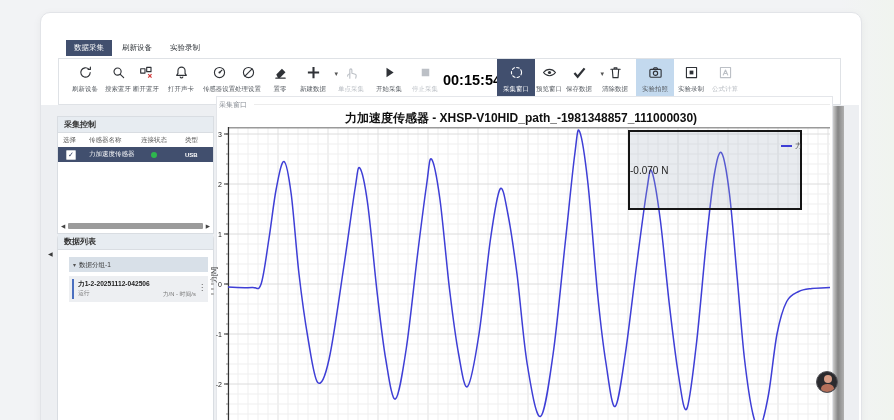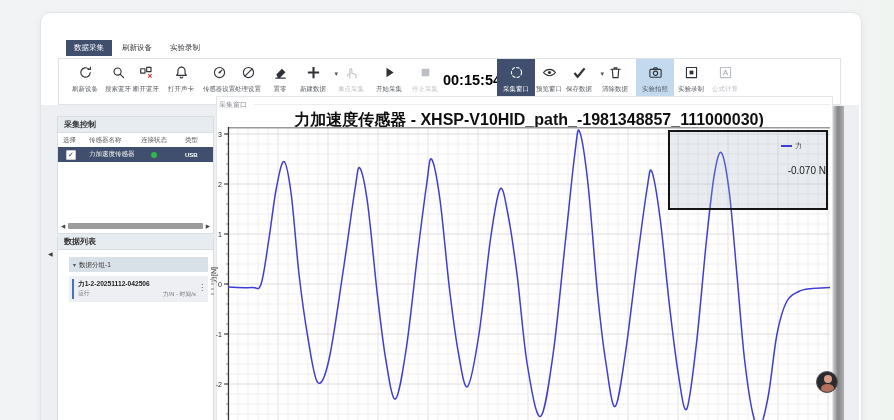--- a/index.html
+++ b/index.html
@@ -55,27 +55,27 @@
     white-space:nowrap;transform:scale(.95);transform-origin:0 0;}
   .ditem .dstatus{position:absolute;left:9px;bottom:3px;font-size:6.5px;color:#777;transform:scale(.9);transform-origin:0 0;}
   .ditem .daxes{position:absolute;right:12px;bottom:3px;font-size:6.5px;color:#777;transform:scale(.9);transform-origin:100% 100%;}
   .ditem .kebab{position:absolute;right:2px;top:7px;font-size:8px;color:#555;}
 
   
   .chart-panel{position:absolute;left:216px;top:96px;width:617px;height:346px;background:#fff;
     border:1px solid #e4e6ea;box-sizing:border-box;}
   .panel-tab{position:absolute;left:219px;top:100px;font-size:7px;color:#8a8f96;}
   .panel-tab-line{position:absolute;left:254px;top:104px;width:576px;height:1px;background:#ececec;}
-  .chart-title{position:absolute;left:228px;top:110px;width:602px;text-align:center;
-    font-size:16px;font-weight:bold;color:#101010;white-space:nowrap;}
+  .chart-title{position:absolute;left:220px;top:110px;width:602px;text-align:center;
+    font-size:12px;font-weight:bold;color:#101010;white-space:nowrap;}
   #plot{position:absolute;left:228px;top:127px;width:602px;height:293px;overflow:visible;}
   .ylabel{position:absolute;left:209px;top:283px;font-size:7px;color:#333;
     transform:rotate(-90deg);transform-origin:0 0;white-space:nowrap;}
-  .select-box{position:absolute;left:668px;top:130px;width:160px;height:80px;border:2px solid #151515;
-    background:rgba(165,176,192,.25);display:flex;align-items:center;justify-content:flex-end;
+  .select-box{position:absolute;left:628px;top:130px;width:174px;height:80px;border:2px solid #151515;
+    background:rgba(165,176,192,.25);display:flex;align-items:center;justify-content:flex-start;
     font-size:10px;color:#222;box-sizing:border-box;}
   .legend{position:absolute;left:781px;top:141px;display:flex;align-items:center;gap:3px;
     font-size:7px;color:#333;}
   .legend-dash{width:11px;height:2px;background:#3e3ed6;}
   .scroll-strip{position:absolute;left:833px;top:106px;width:11px;height:336px;
     background:linear-gradient(90deg,#cdcdcd,#858585 45%,#b0b0b0);}
   .fab{position:absolute;left:816px;top:371px;width:22px;height:22px;border-radius:50%;
     background:#2a2a2e;border:1px solid #55555a;overflow:hidden;box-sizing:border-box;}
   .fab-head{position:absolute;left:7px;top:3px;width:8px;height:8px;border-radius:50%;background:#d79d86;}
   .fab-body{position:absolute;left:4px;top:12px;width:13px;height:9px;border-radius:50%;background:#b5705a;}

